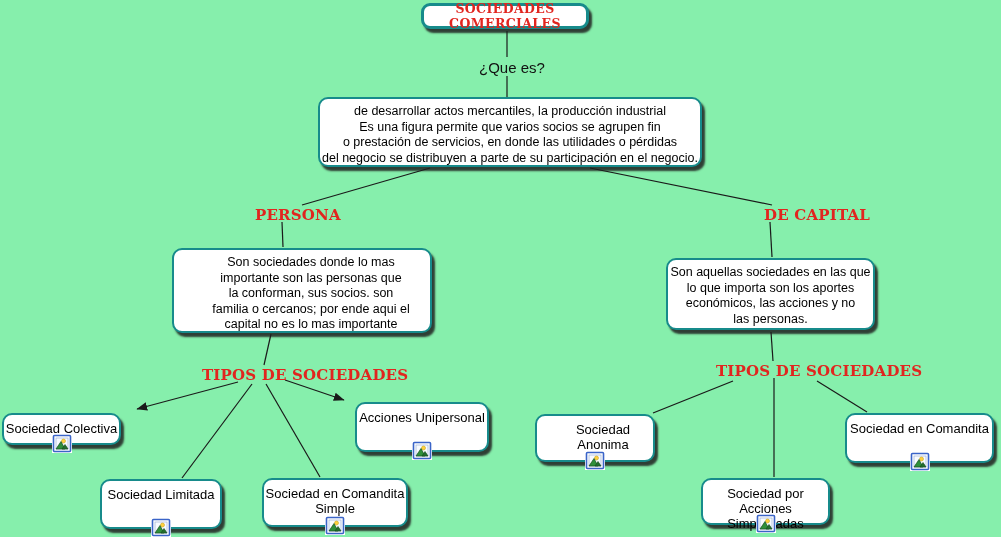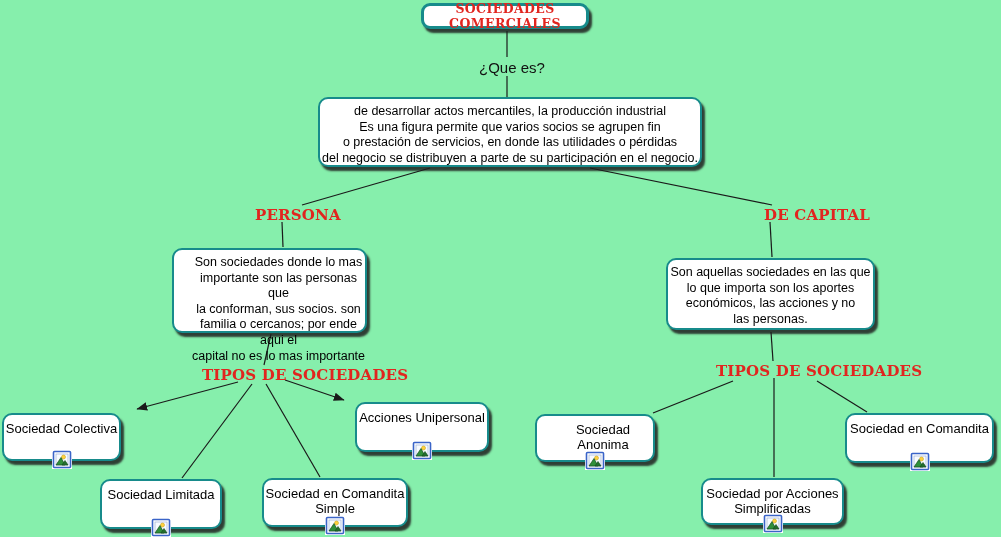--- a/index.html
+++ b/index.html
@@ -32,28 +32,28 @@
     position:absolute; z-index:3; white-space:nowrap;
     font-size:15px; color:#111111;
   }
   .leaf-icon {
     position:absolute; left:50%; bottom:-10px; margin-left:-10px;
     width:20px; height:19px; z-index:4;
   }
   
   #n-title      { left:421px; top:3px;   width:168px; height:26px; }
   #n-definition { left:318px; top:97px;  width:384px; height:70px; }
-  #n-persona    { left:172px; top:248px; width:195px; height:85px;padding-left:18px; }
+  #n-persona    { left:172px; top:248px; width:260px; height:85px;padding-left:18px; }
   #n-capital    { left:666px; top:258px; width:209px; height:72px; }
-  #n-colectiva  { left:2px;   top:413px; width:119px; height:48px; }
+  #n-colectiva  { left:2px;   top:413px; width:119px; height:32px; }
   #n-limitada   { left:100px; top:479px; width:122px; height:50px; }
   #n-comandita-simple { left:262px; top:478px; width:146px; height:49px; }
   #n-unipersonal{ left:355px; top:402px; width:134px; height:50px; }
   #n-anonima    { left:535px; top:414px; width:120px; height:48px;padding-left:16px; }
-  #n-acciones-simplificadas { left:701px; top:478px; width:143px; height:47px; }
+  #n-acciones-simplificadas { left:701px; top:478px; width:129px; height:47px; }
   #n-comandita-acciones     { left:845px; top:413px; width:149px; height:50px; }
   #l-que-es     { left:479px; top:59px; }
   #l-persona    { left:255px; top:206px; }
   #l-capital    { left:732px; top:206px;margin-left:32px; }
   #l-tipos-persona { left:202px; top:366px; }
   #l-tipos-capital { left:716px; top:362px; }
 </style>
 </head>
 <body>
 

